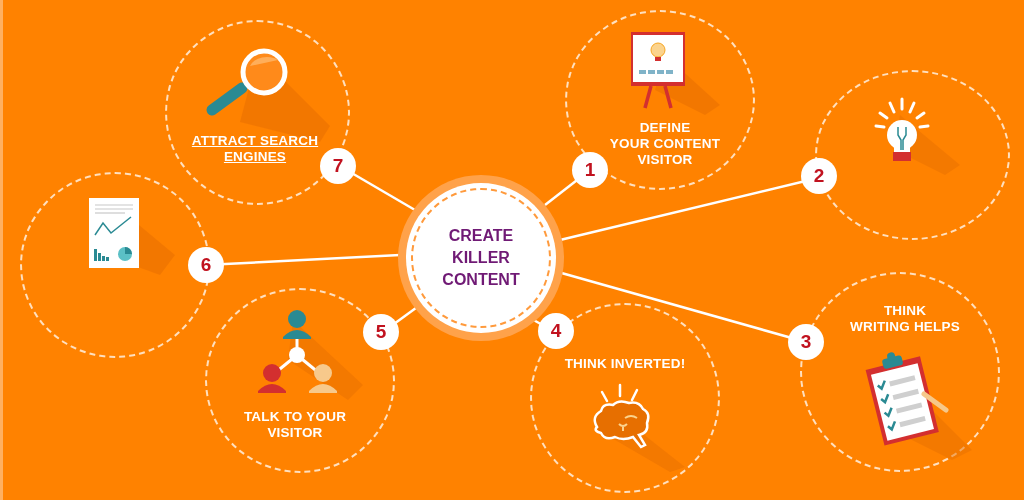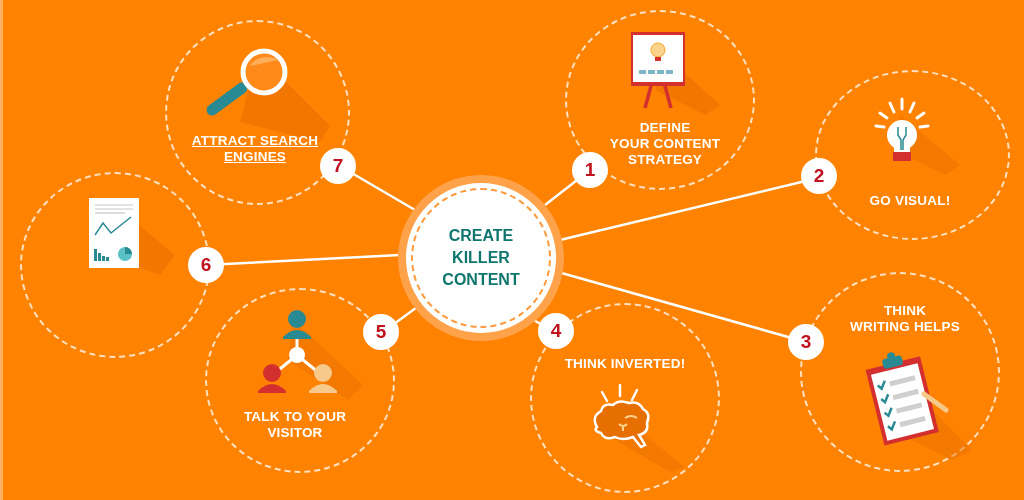--- a/index.html
+++ b/index.html
@@ -5,21 +5,21 @@
   html, body { margin: 0; padding: 0; }
   body { width: 1024px; height: 500px; overflow: hidden; background: #ff8200; font-family: "Liberation Sans", sans-serif; }
   #stage { position: relative; width: 1024px; height: 500px; background: #ff8200; }
   #lines { position: absolute; left: 0; top: 0; }
   .ring { position: absolute; border-radius: 50%; border: 2.5px dashed rgba(255,255,255,0.75); box-sizing: border-box; }
   .label { position: absolute; color: #fff; font-weight: bold; font-size: 13.5px; text-align: center; line-height: 16px; white-space: pre-line; letter-spacing: 0.2px; }
   .badge { position: absolute; width: 36px; height: 36px; border-radius: 50%; background: #fff; color: #c1121f; font-weight: bold; font-size: 19px; display: flex; align-items: center; justify-content: center; }
   .hub { position: absolute; left: 398px; top: 175px; width: 166px; height: 166px; border-radius: 50%; background: #ffa24a; }
   .hub-inner { position: absolute; left: 8px; top: 8px; width: 150px; height: 150px; border-radius: 50%; background: #fff; }
   .hub-dash { position: absolute; left: 5px; top: 5px; width: 140px; height: 140px; border-radius: 50%; border: 2.5px dashed #ff9a3c; box-sizing: border-box; }
-  .hub-text { position: absolute; left: 0; top: 0; width: 150px; height: 150px; display: flex; align-items: center; justify-content: center; text-align: center; color: #0f766e; font-weight: bold; font-size: 16px; line-height: 22px; white-space: pre-line; }
+  .hub-text { position: absolute; left: 0; top: 0; width: 150px; height: 150px; display: flex; align-items: center; justify-content: center; text-align: center; color: #701a75; font-weight: bold; font-size: 16px; line-height: 22px; white-space: pre-line; }
   .icon { position: absolute; }
   .edge { position: absolute; left: 0; top: 0; width: 3px; height: 500px; background: #ffb060; }
 </style>
 </head>
 <body>
 
 <div id="stage">
   <div class="edge"></div>
 
   <svg id="lines" width="1024" height="500">
@@ -144,22 +144,21 @@
         <rect x="32" y="71" width="26" height="5"></rect>
       </g>
     </g>
     <line x1="62" y1="44" x2="84" y2="60" stroke="#f6c88a" stroke-width="5" stroke-linecap="round"></line>
   </svg>
 
   <div class="label" style="left:170px;top:133px;width:170px;text-decoration:underline;">ATTRACT SEARCH
 ENGINES</div>
   <div class="label" style="left:580px;top:120px;width:170px;">DEFINE
 YOUR CONTENT
-STRATEGY</div>
-  <div class="label" style="left:845px;top:193px;width:130px;">GO VISUAL!</div>
+VISITOR</div>
   <div class="label" style="left:545px;top:356px;width:160px;">THINK INVERTED!</div>
   <div class="label" style="left:220px;top:409px;width:150px;">TALK TO YOUR
 VISITOR</div>
   <div class="label" style="left:825px;top:303px;width:160px;">THINK
 WRITING HELPS</div>
 
   <div class="hub">
     <div class="hub-inner">
       <div class="hub-dash"></div>
       <div class="hub-text">CREATE

